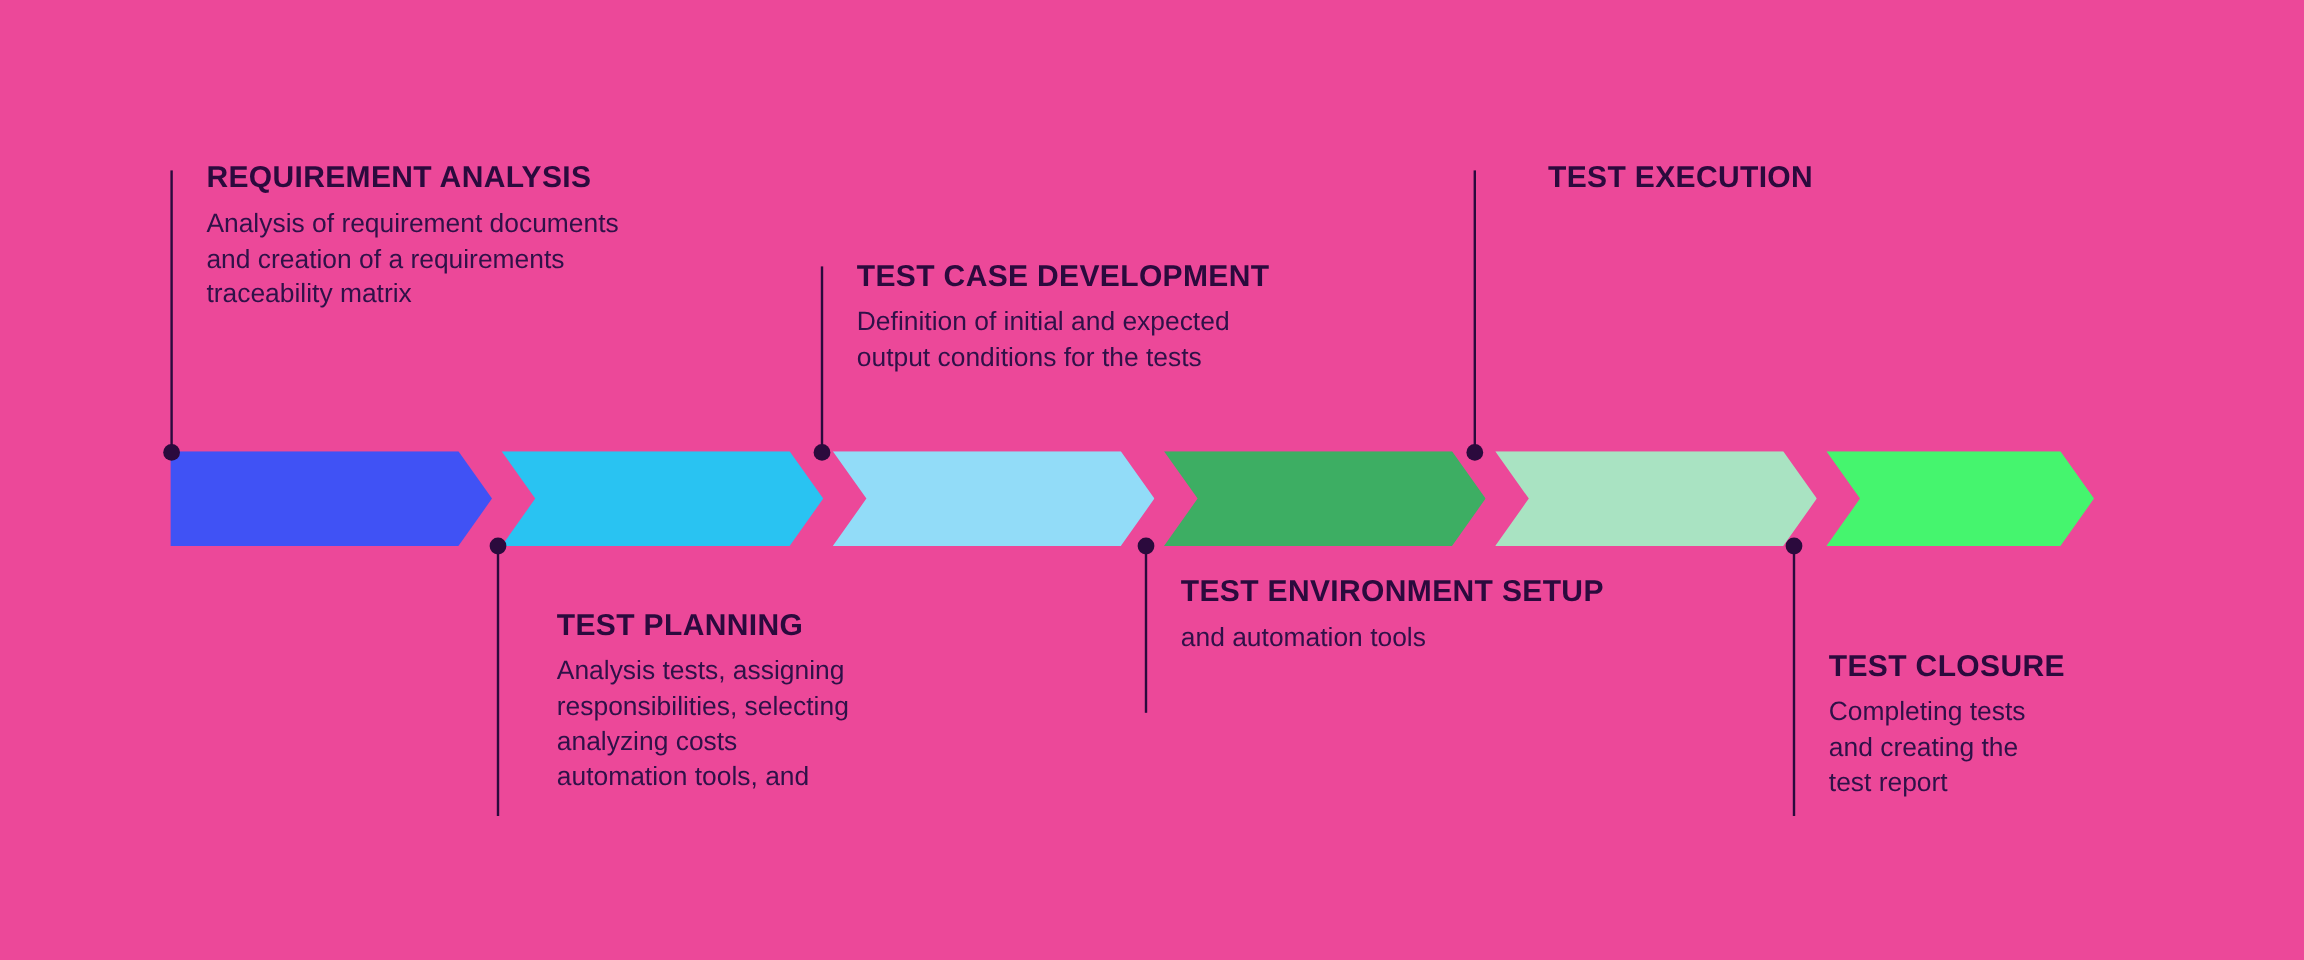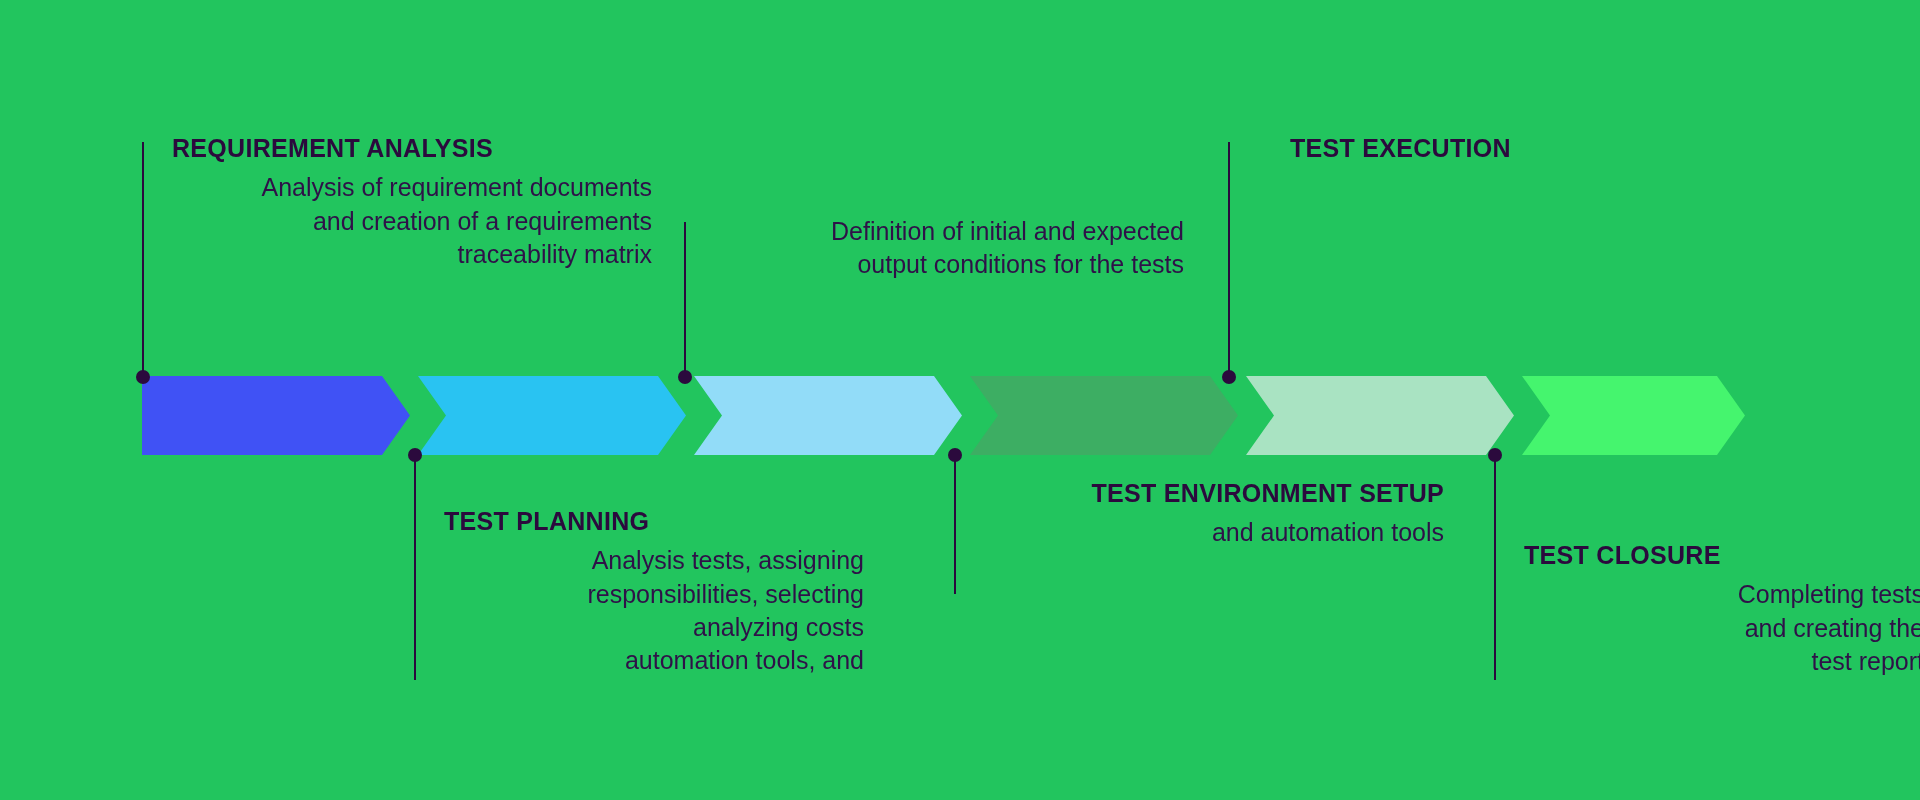--- a/index.html
+++ b/index.html
@@ -53,32 +53,31 @@
   .label-title {
     font-size:25px;
     font-weight:700;
     letter-spacing:0.3px;
     line-height:1.25;
     margin-bottom:7px;
     white-space:nowrap;
     color:#2b0a3d;
   }
   .label-desc {
-    font-size:25px;
+    font-size:22px;
     font-weight:400;
     line-height:1.33;
     color:#2f1148;
-    text-align:right;
   }
   .label-desc .ln { display:block; white-space:nowrap; }
 </style>
 </head>
 <body style="background: rgb(253, 253, 251);">
 
-<div id="stage" style="background: #22c55e;">
+<div id="stage" style="background: #ec4899;">
 
   <div id="chevron-band">
 
     <div class="chevron" style="left:0px;  width:268px;">
       <svg width="268" height="79" viewBox="0 0 268 79" preserveAspectRatio="none">
         <polygon id="poly1" points="0,0 240,0 268,39.5 240,79 0,79" fill="#4052f5"></polygon>
       </svg>
     </div>
 
     <div class="chevron" style="left:276px; width:268px;">
@@ -144,39 +143,40 @@
 
   <div class="label-block" style="left:172px; top:133px; width:480px;">
     <div class="label-title" style="color: rgb(43, 10, 61);">REQUIREMENT ANALYSIS</div>
     <div class="label-desc">
       <span class="ln">Analysis of requirement documents</span>
       <span class="ln">and creation of a requirements</span>
       <span class="ln">traceability matrix</span>
     </div>
   </div>
 
-  <div class="label-block" style="left:444px; top:506px; width:420px;">
+  <div class="label-block" style="left:464px; top:506px; width:420px;">
     <div class="label-title" style="color: rgb(43, 10, 61);">TEST PLANNING</div>
     <div class="label-desc">
       <span class="ln">Analysis tests, assigning</span>
       <span class="ln">responsibilities, selecting</span>
       <span class="ln">analyzing costs</span>
       <span class="ln">automation tools, and</span>
     </div>
   </div>
 
   <div class="label-block" style="left:714px; top:215px; width:470px;">
+    <div class="label-title" style="color: rgb(43, 10, 61);">TEST CASE DEVELOPMENT</div>
     <div class="label-desc">
       <span class="ln">Definition of initial and expected</span>
       <span class="ln">output conditions for the tests</span>
     </div>
   </div>
 
   <div class="label-block" style="left:984px; top:478px; width:460px;">
-    <div class="label-title" style="color: rgb(43, 10, 61); text-align: right;">TEST ENVIRONMENT SETUP</div>
+    <div class="label-title" style="color: rgb(43, 10, 61);">TEST ENVIRONMENT SETUP</div>
     <div class="label-desc">
       <span class="ln">and automation tools</span>
     </div>
   </div>
 
   <div class="label-block" style="left:1258px; top:133px; width:460px;">
     <div class="label-title" style="color: rgb(43, 10, 61); margin-left: 32px;">TEST EXECUTION</div>
   </div>
 
   <div class="label-block" style="left:1524px; top:540px; width:400px;">

